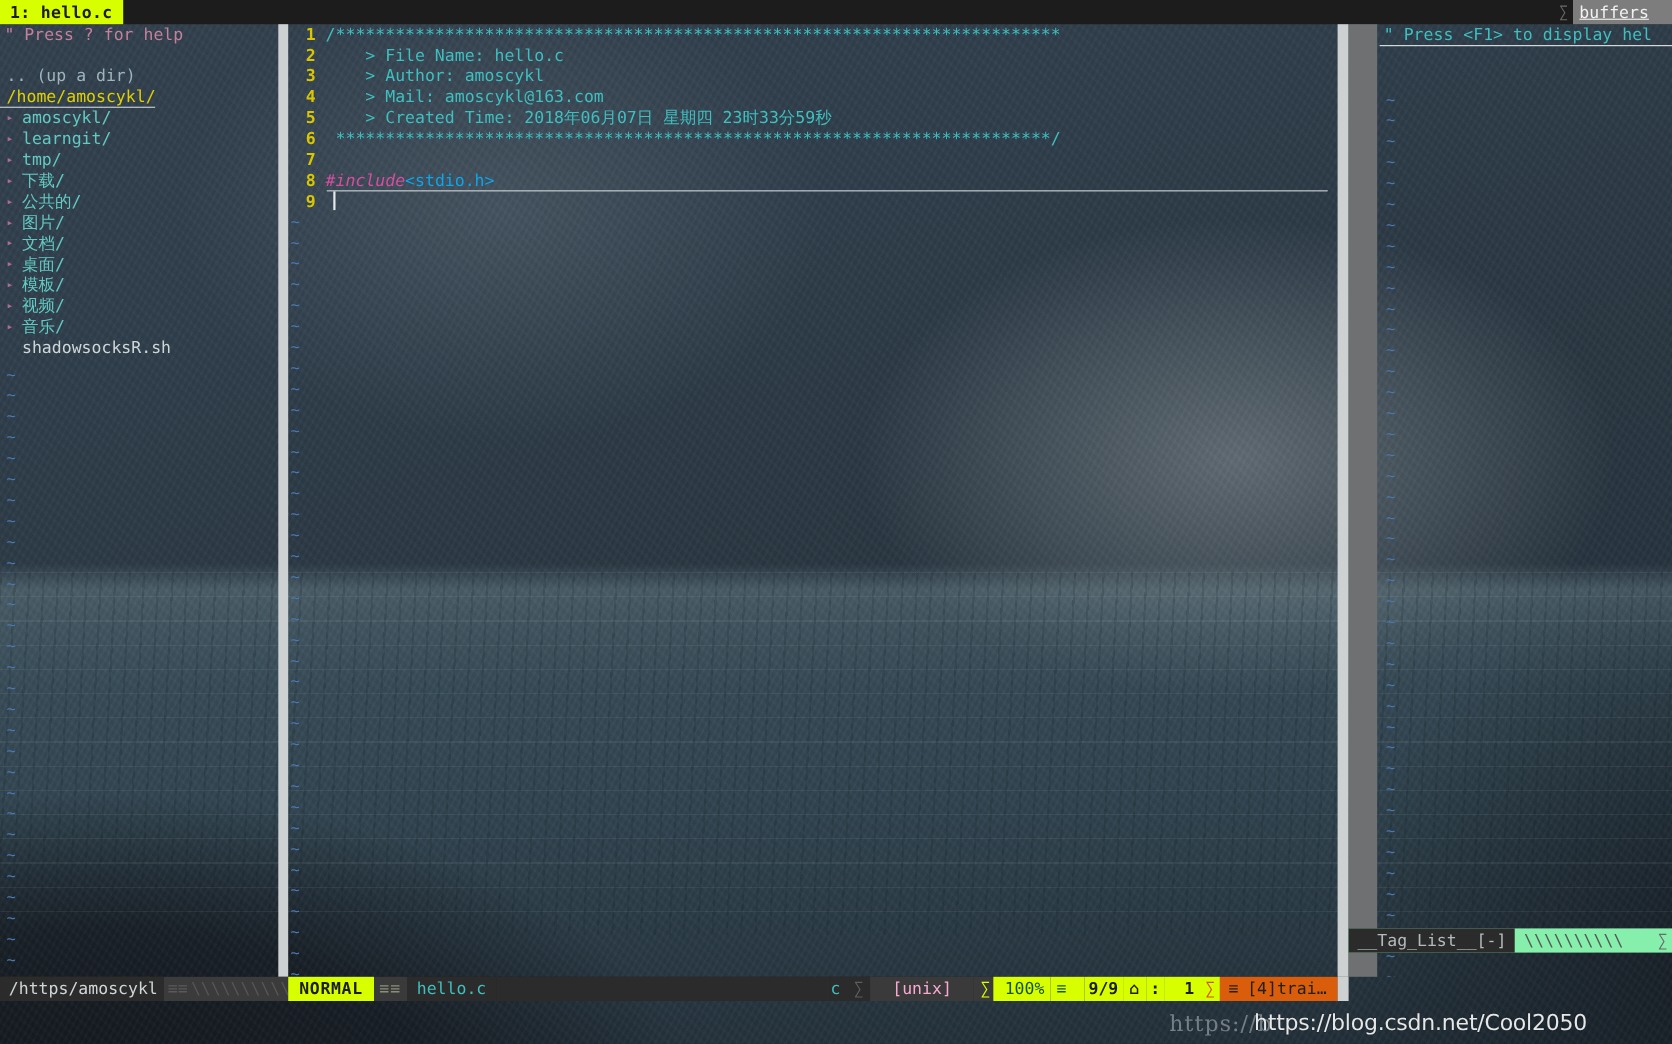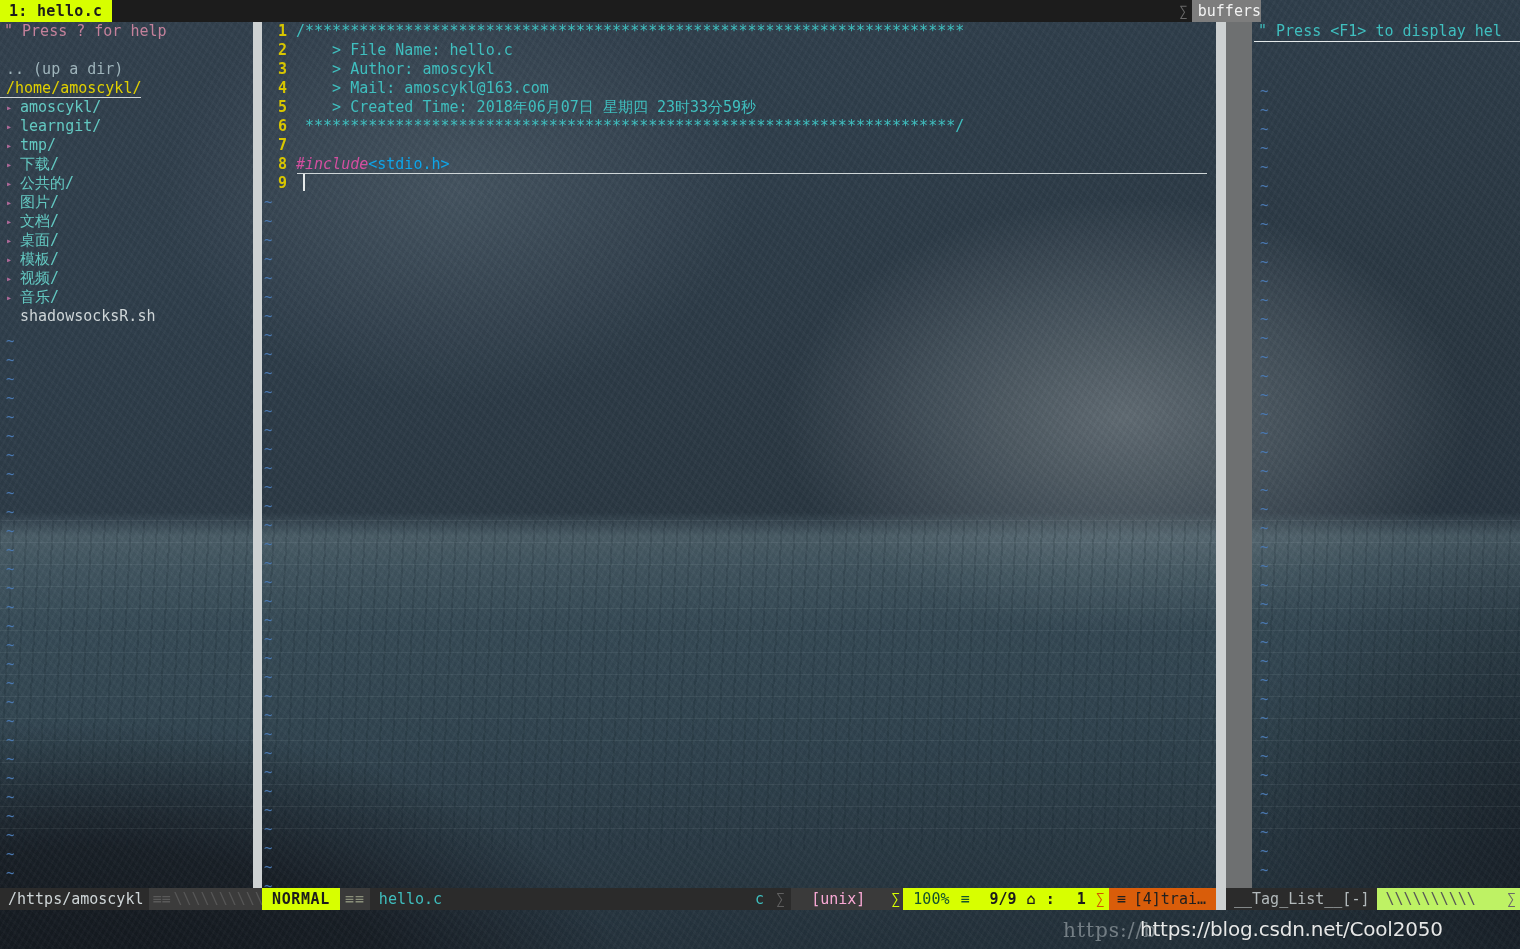--- a/index.html
+++ b/index.html
@@ -52,40 +52,40 @@
       repeating-linear-gradient(93deg, rgba(20,34,42,.22) 0 2px, rgba(255,255,255,0) 2px 13px),
       repeating-linear-gradient(180deg, rgba(210,226,230,.10) 0 1px, rgba(255,255,255,0) 1px 22px);
     opacity:.75; pointer-events:none;
   }
 
   
   #vim{ position:absolute; inset:0; }
 
   
   #tabline{
-    position:absolute; left:0; top:0; width:1261px; height:22px;
+    position:absolute; left:0; top:0; width:1520px; height:22px;
     background:#1c1c1c;
     display:flex; align-items:flex-end;
     font-size:15px;
   }
   #tab-active{
     height:22px; line-height:22px;
     background:#d7ff00; color:#1c1c1c;
     padding:0 10px 0 9px;
     font-weight:bold; letter-spacing:.3px;
     white-space:nowrap;
   }
   #tabline-fill{ flex:1 1 auto; }
   #tab-right{
     display:flex; align-items:center; height:22px;
   }
   #tab-right .sep{ color:#6a6a6a; font-size:14px; padding-right:4px;}
   #tab-right .lbl{
     background:#7d7d7d; color:#f2f2f2; height:22px; line-height:22px;
-    padding:0 0 0 6px; white-space:nowrap;
+    padding:0 21px 0 6px; white-space:nowrap;text-decoration:underline;
   }
 
   
   .pane{ position:absolute; top:22px; }
 
   
   #nerdtree{ left:0; width:253px; top:22px; height:866px; overflow:hidden; }
   #nerdtree .hdr{
     color:#c4819b; height:19px; line-height:19px; padding-left:4px; white-space:nowrap;
   }
@@ -152,21 +152,21 @@
   #sl-main .ftype{ background:#2b2b2b; color:#3fbfbf; padding:0 6px 0 0; }
   #sl-main .sep-dark{ background:#2b2b2b; color:#5f5f5f; padding:0 6px; }
   #sl-main .fenc{ background:#3a3a3a; color:#f9a8d4; padding:0 20px; }
   #sl-main .sep-y{ background:#3a3a3a; color:#d7ff00; padding:0 3px 0 6px; }
   #sl-main .pct{ background:#d7ff00; color:#14532d; padding:0 6px 0 10px; }
   #sl-main .linecol{ background:#d7ff00; color:#1c1c1c; font-weight:bold; padding:0 4px; }
   #sl-main .sep-o{ background:#d7ff00; color:#d35400; padding:0 4px 0 6px; }
   #sl-main .warn{ background:#d95d0a; color:#202020; padding:0 8px 0 6px; }
 
   
-  #sl-right{ left:1226px; top:888px; width:294px; background:#bef264; }
+  #sl-right{ left:1226px; top:844px; width:294px; background:#86efac; }
   #sl-right .name{ background:#2b2b2b; color:#b3babc; line-height:22px; padding:0 8px; white-space:nowrap;}
   #sl-right .slashes{ flex:1 1 auto; color:#575757; line-height:22px; white-space:nowrap; overflow:hidden; padding-left:8px;}
   #sl-right .endsep{ color:#6a6a6a; line-height:22px; padding:0 4px; }
   #sl-right-pad{ position:absolute; left:1216px; top:888px; width:10px; height:22px; background:#cdd1d2;}
 
   
   #bottom-strip{ position:absolute; left:0; top:910px; width:1520px; height:39px; }
 
   
   .wm{ position:absolute; white-space:nowrap; font-family:"DejaVu Serif","Liberation Serif",serif; }

